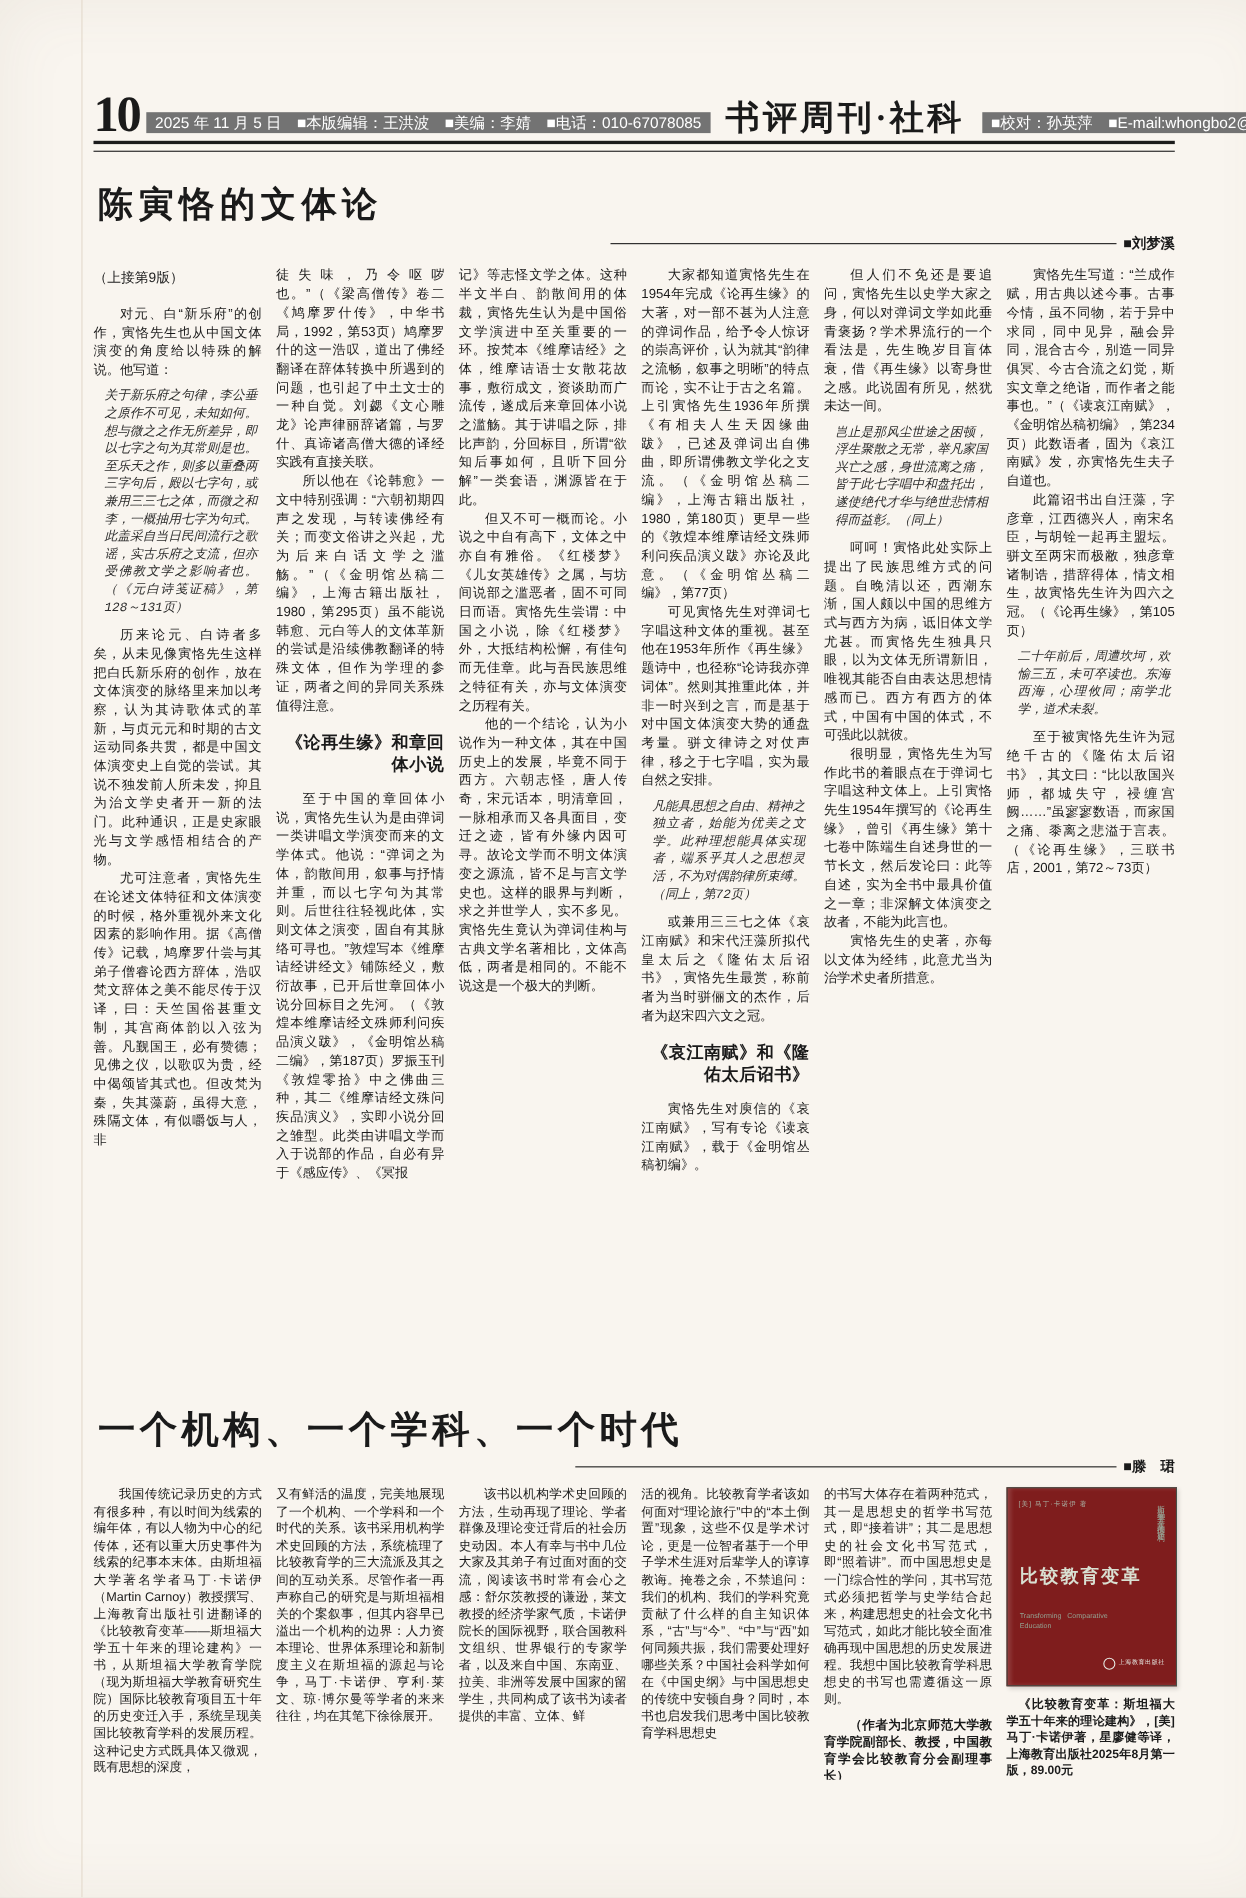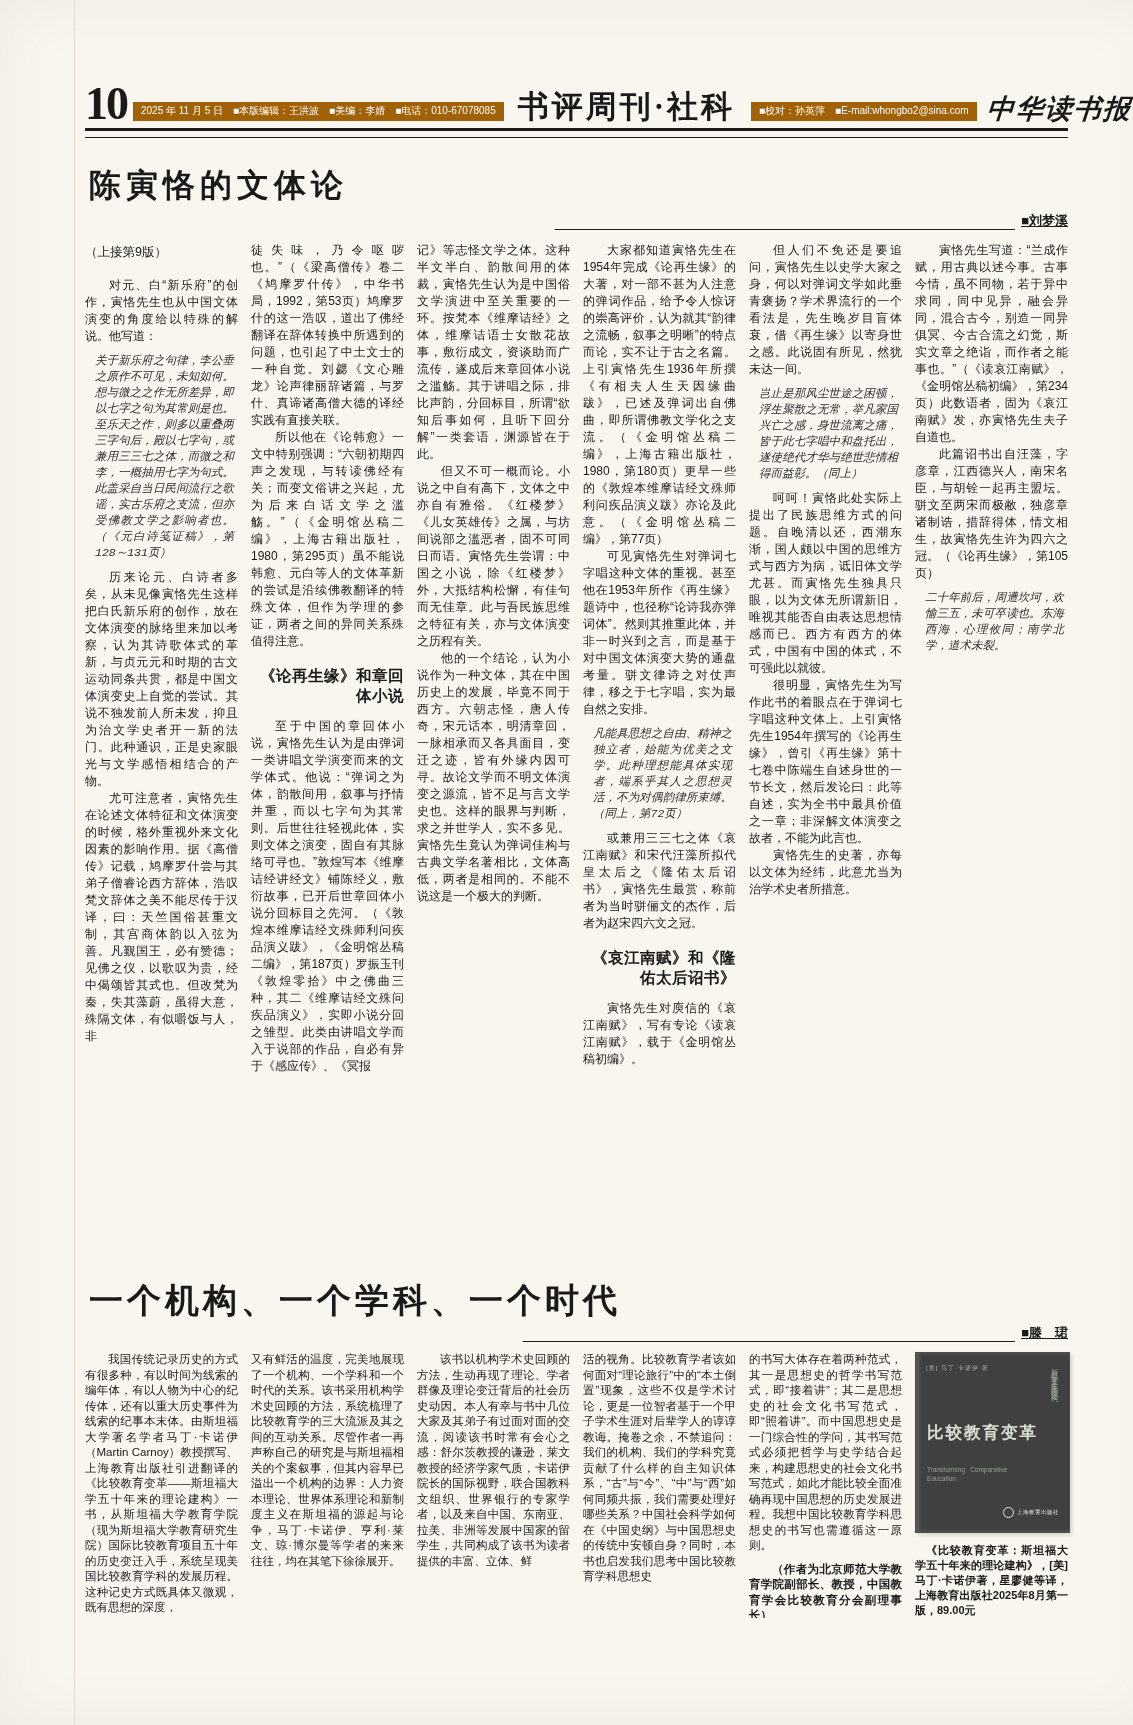--- a/index.html
+++ b/index.html
@@ -5,33 +5,33 @@
   html,body{margin:0;padding:0;background:#e9e4dc;}
   .page{position:relative;width:1133px;height:1725px;background:#f9f5ef;margin:0 auto;
         font-family:"Liberation Sans","DejaVu Sans",sans-serif;color:#1a1a1a;
         box-shadow:inset 0 0 60px rgba(120,100,80,.08);overflow:hidden;padding-left:28px;}
   .page::before{content:"";position:absolute;left:74px;top:0;bottom:0;width:1px;background:#e3dacc;}
   .inner{position:absolute;left:85px;right:93px;top:84px;}
 
   
   .hrow{display:flex;align-items:flex-end;}
   .pagenum{font-family:"Liberation Serif","DejaVu Serif",serif;font-weight:900;font-size:46px;line-height:40px;letter-spacing:-2px;}
-  .strip{background:#a16207;color:#fff;font-size:10px;line-height:16px;padding:1px 8px 2px;white-space:nowrap;margin:0 0 3px 6px;}
+  .strip{background:#737373;color:#fff;font-size:14px;line-height:16px;padding:1px 8px 2px;white-space:nowrap;margin:0 0 3px 6px;}
   .section-title{font-family:"Liberation Serif","DejaVu Serif",serif;font-weight:900;font-size:31px;line-height:34px;
                  letter-spacing:3px;margin:0 10px 0 14px;white-space:nowrap;}
   .masthead{font-family:"DejaVu Serif",serif;font-weight:bold;font-style:italic;font-size:27px;line-height:30px;
             letter-spacing:2px;transform:skewX(-4deg);white-space:nowrap;margin-left:10px;}
   .double-rule{height:6px;border-top:3px solid #1c1c1c;border-bottom:1px solid #1c1c1c;margin-top:4px;}
 
   
   .a1-headline{font-family:"Liberation Serif","DejaVu Serif",serif;font-weight:900;font-size:32px;line-height:46px;
                letter-spacing:5px;margin:24px 0 0 4px;}
   .a2-headline{font-family:"Liberation Serif","DejaVu Serif",serif;font-weight:900;font-size:34px;line-height:38px;
                letter-spacing:4px;margin:6px 0 0 4px;}
-  .byline-row{display:flex;align-items:flex-end;text-decoration:underline;}
+  .byline-row{display:flex;align-items:center;}
   .a1 .byline-row{margin:4px 0 12px 470px;}
   .a2 .byline-row{margin:4px 0 10px 438px;}
   .byline-rule{flex:1;border-top:1.5px solid #1c1c1c;}
   .byline{font-weight:bold;font-size:13px;margin-left:6px;white-space:nowrap;}
 
   .cols{display:flex;gap:13px;}
   .cols-host{display:contents;}
   .col{flex:1 1 0;overflow:hidden;text-align:justify;}
   .a1 .col{height:1006px;}
   .b-col{height:266px;}
@@ -43,21 +43,21 @@
   .cont-note{font-weight:normal;font-size:12.5px;margin:2px 0 16px;}
   .quote{font-family:Liberation Mono, monospace;font-style:italic;font-size:11.5px;line-height:16px;
          color:#2b2b2b;margin:8px 4px 8px 10px;}
   .subhead{font-weight:900;font-size:15.5px;line-height:20px;margin:16px 0 12px;text-align:right;letter-spacing:.5px;}
   .author-note{font-weight:bold;text-indent:2em;margin-top:8px;}
 
   .a2{margin-top:34px;}
 
   
   .book-col{display:flex;flex-direction:column;overflow:visible;}
-  .book-cover{position:relative;width:100%;height:186px;background:#404040;border:1px solid #474f48;
+  .book-cover{position:relative;width:100%;height:186px;background:#7f1d1d;border:1px solid #474f48;
               box-shadow:inset 3px 0 4px rgba(255,255,255,.15), 2px 2px 4px rgba(0,0,0,.15);}
   .cover-author{position:absolute;left:10px;top:8px;font-size:6px;color:#aab4a6;letter-spacing:1px;}
   .cover-vert{position:absolute;right:7px;top:10px;writing-mode:vertical-rl;font-size:7px;color:#97a394;letter-spacing:2px;}
   .cover-title{position:absolute;left:11px;top:72px;font-family:"Liberation Serif","DejaVu Serif",serif;
                font-weight:bold;font-size:16.5px;letter-spacing:2px;color:#d9e0d2;}
   .cover-en{position:absolute;left:11px;top:112px;font-size:6.5px;line-height:9px;color:#93a090;width:80px;}
   .cover-logo{position:absolute;right:10px;bottom:12px;display:flex;align-items:center;gap:3px;color:#e8ece6;}
   .logo-circle{display:inline-block;width:9px;height:9px;border:1px solid #e8ece6;border-radius:50%;}
   .cover-logo span.lg-text{font-size:5.5px;letter-spacing:.5px;}
   .caption{font-weight:bold;font-size:11px;line-height:15px;margin:10px 0 0;text-indent:1em;text-align:justify;}
@@ -116,20 +116,21 @@
             <div class="para">但人们不免还是要追问，寅恪先生以史学大家之身，何以对弹词文学如此垂青褒扬？学术界流行的一个看法是，先生晚岁目盲体衰，借《再生缘》以寄身世之感。此说固有所见，然犹未达一间。</div>
             <div class="quote">岂止是那风尘世途之困顿，浮生聚散之无常，举凡家国兴亡之感，身世流离之痛，皆于此七字唱中和盘托出，遂使绝代才华与绝世悲情相得而益彰。（同上）</div>
             <div class="para">呵呵！寅恪此处实际上提出了民族思维方式的问题。自晚清以还，西潮东渐，国人颇以中国的思维方式与西方为病，诋旧体文学尤甚。而寅恪先生独具只眼，以为文体无所谓新旧，唯视其能否自由表达思想情感而已。西方有西方的体式，中国有中国的体式，不可强此以就彼。</div>
             <div class="para">很明显，寅恪先生为写作此书的着眼点在于弹词七字唱这种文体上。上引寅恪先生1954年撰写的《论再生缘》，曾引《再生缘》第十七卷中陈端生自述身世的一节长文，然后发论曰：此等自述，实为全书中最具价值之一章；非深解文体演变之故者，不能为此言也。</div>
             <div class="para">寅恪先生的史著，亦每以文体为经纬，此意尤当为治学术史者所措意。</div>
           </div>
           <div class="col">
             <div class="para">寅恪先生写道：“兰成作赋，用古典以述今事。古事今情，虽不同物，若于异中求同，同中见异，融会异同，混合古今，别造一同异俱冥、今古合流之幻觉，斯实文章之绝诣，而作者之能事也。”（《读哀江南赋》，《金明馆丛稿初编》，第234页）此数语者，固为《哀江南赋》发，亦寅恪先生夫子自道也。</div>
             <div class="para">此篇诏书出自汪藻，字彦章，江西德兴人，南宋名臣，与胡铨一起再主盟坛。骈文至两宋而极敝，独彦章诸制诰，措辞得体，情文相生，故寅恪先生许为四六之冠。（《论再生缘》，第105页）</div>
             <div class="quote">二十年前后，周遭坎坷，欢愉三五，未可卒读也。东海西海，心理攸同；南学北学，道术未裂。</div>
+            <div class="para">至于被寅恪先生许为冠绝千古的《隆佑太后诏书》，其文曰：“比以敌国兴师，都城失守，祲缠宫阙……”虽寥寥数语，而家国之痛、黍离之悲溢于言表。（《论再生缘》，三联书店，2001，第72～73页）</div>
           </div>
         </div>
     </section>
 
     <section class="article a2">
       <h2 class="a2-headline">一个机构、一个学科、一个时代</h2>
       <div class="byline-row">
         <div class="byline-rule"></div>
         <div class="byline">■滕　珺</div>
       </div>

